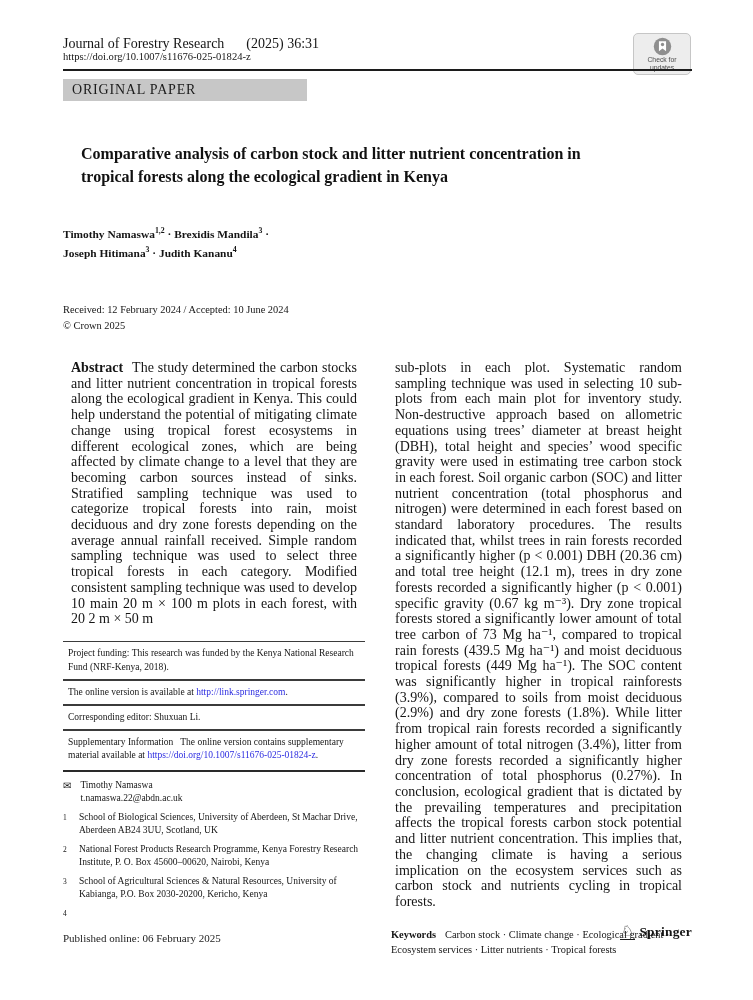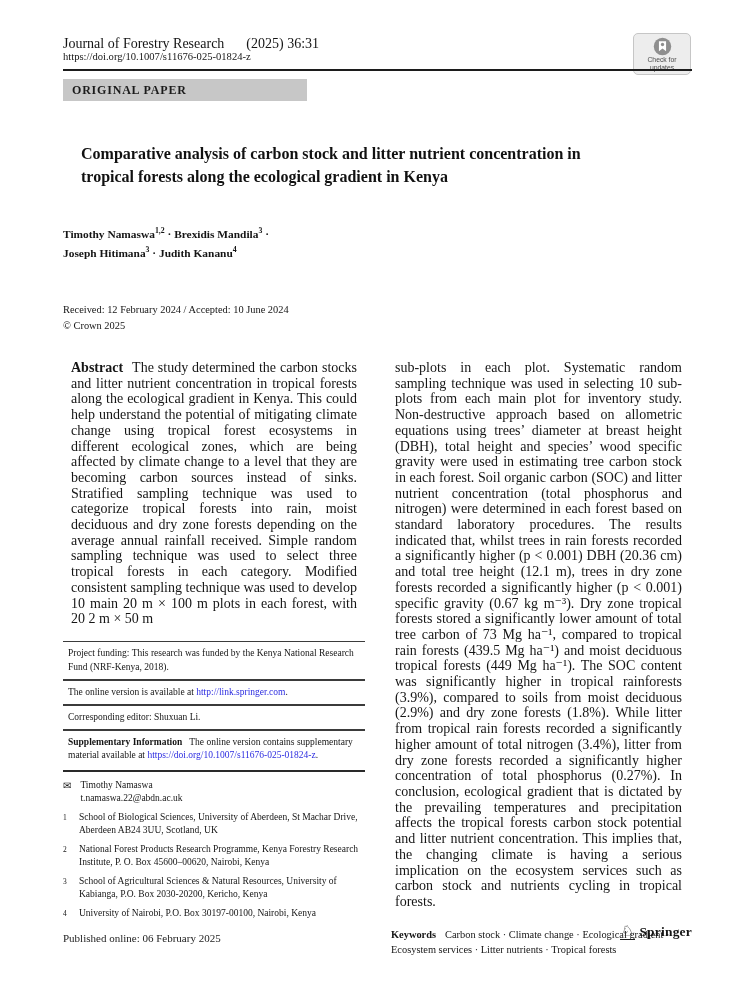--- a/index.html
+++ b/index.html
@@ -11,39 +11,39 @@
   .doiline{position:absolute;left:63px;top:51px;font-size:10.6px;}
   .badge{position:absolute;left:633px;top:33px;width:58px;height:42px;background:#ededed;
          border:1px solid #c6c6c6;border-radius:5px;box-sizing:border-box;text-align:center;
          font-family:"Liberation Sans","DejaVu Sans",sans-serif;cursor:pointer;}
   .badge svg{display:block;margin:3px auto 0;}
   .badge .btxt{font-size:6.8px;line-height:7.6px;color:#4c4c4c;}
   .head-rule{position:absolute;left:63px;top:69px;width:629px;height:2.2px;background:#1c1c1c;}
   
   .banner{position:absolute;left:63px;top:79px;width:244px;height:22px;background:#c7c7c7;
           display:flex;align-items:center;box-sizing:border-box;padding-left:9px;}
-  .banner span{font-size:12px;font-weight:700;letter-spacing:0.8px;color:#1b1b1b;}
+  .banner span{font-size:14px;font-weight:400;letter-spacing:0.8px;color:#1b1b1b;}
   
   .title{position:absolute;left:63px;top:124px;width:500px;margin:18px;
          font-size:16px;line-height:23px;font-weight:700;color:#111;}
   .authors{position:absolute;left:63px;top:223px;font-size:11.4px;font-weight:700;line-height:16px;}
   .authors sup{font-size:7.8px;font-weight:700;}
   .meta{position:absolute;left:63px;top:302px;font-size:10.4px;line-height:15.5px;}
   
   .col-left{position:absolute;left:63px;top:352px;width:302px;}
   .col-right{position:absolute;left:387px;top:352px;width:303px;}
   .abs{font-size:14px;line-height:15.7px;text-align:justify;margin:8px;}
   .abs .lbl,.kw .lbl{font-weight:700;margin-right:9px;}
   .kw{font-size:10.4px;line-height:15.7px;margin:17px 4px 0;}
   
   .fn-rule{height:1.4px;background:#3b3b3b;margin:5px 0;}
   .fn-rule.first{margin-top:14px;}
   .fn-rule.thick{height:2.2px;background:#2a2a2a;margin-top:7px;}
   .fn{font-size:9.5px;line-height:13.5px;margin:1px 5px;}
-  .fn .lbl{font-weight:700;margin-right:7px;}
+  .fn .lbl{font-weight:400;margin-right:7px;}
   .link{color:#2b2be0;text-decoration:none;cursor:pointer;}
   .contact{display:flex;gap:9px;font-size:9.5px;line-height:13.5px;margin-top:7px;}
   .mail{font-size:10px;}
   .affs{margin-top:3px;}
   .aff{display:flex;gap:11px;font-size:9.5px;line-height:13.5px;margin-top:5px;}
   .aff .num{font-size:7.5px;vertical-align:top;position:relative;top:0px;min-width:5px;}
   
   .published{position:absolute;left:63px;top:932px;font-size:11px;color:#1c1c1c;}
   .publisher{position:absolute;right:61px;top:924px;display:flex;align-items:center;gap:4px;}
   .s-mark{font-family:"DejaVu Sans",sans-serif;font-size:15px;line-height:15px;
@@ -129,21 +129,20 @@
       <div class="aff">
           <span class="num">2</span>
           <span>National Forest Products Research Programme, Kenya Forestry Research Institute, P. O. Box 45600–00620, Nairobi, Kenya</span>
         </div>
       <div class="aff">
           <span class="num">3</span>
           <span>School of Agricultural Sciences &amp; Natural Resources, University of Kabianga, P.O. Box 2030-20200, Kericho, Kenya</span>
         </div>
       <div class="aff">
           <span class="num">4</span>
-          <span>University of Nairobi, P.O. Box 30197-00100, Nairobi, Kenya</span>
         </div>
     </div>
   </div>
 
   <div class="col-right">
     <p class="abs">sub-plots in each plot. Systematic random sampling technique was used in selecting 10 sub-plots from each main plot for inventory study. Non-destructive approach based on allometric equations using trees’ diameter at breast height (DBH), total height and species’ wood specific gravity were used in estimating tree carbon stock in each forest. Soil organic carbon (SOC) and litter nutrient concentration (total phosphorus and nitrogen) were determined in each forest based on standard laboratory procedures. The results indicated that, whilst trees in rain forests recorded a significantly higher (p &lt; 0.001) DBH (20.36 cm) and total tree height (12.1 m), trees in dry zone forests recorded a significantly higher (p &lt; 0.001) specific gravity (0.67 kg m⁻³). Dry zone tropical forests stored a significantly lower amount of total tree carbon of 73 Mg ha⁻¹, compared to tropical rain forests (439.5 Mg ha⁻¹) and moist deciduous tropical forests (449 Mg ha⁻¹). The SOC content was significantly higher in tropical rainforests (3.9%), compared to soils from moist deciduous (2.9%) and dry zone forests (1.8%). While litter from tropical rain forests recorded a significantly higher amount of total nitrogen (3.4%), litter from dry zone forests recorded a significantly higher concentration of total phosphorus (0.27%). In conclusion, ecological gradient that is dictated by the prevailing temperatures and precipitation affects the tropical forests carbon stock potential and litter nutrient concentration. This implies that, the changing climate is having a serious implication on the ecosystem services such as carbon stock and nutrients cycling in tropical forests.</p>
     <p class="kw"><span class="lbl">Keywords</span><span>Carbon stock · Climate change · Ecological gradient · Ecosystem services · Litter nutrients · Tropical forests</span></p>
   </div>
 
   <div class="published">Published online: 06 February 2025</div>

